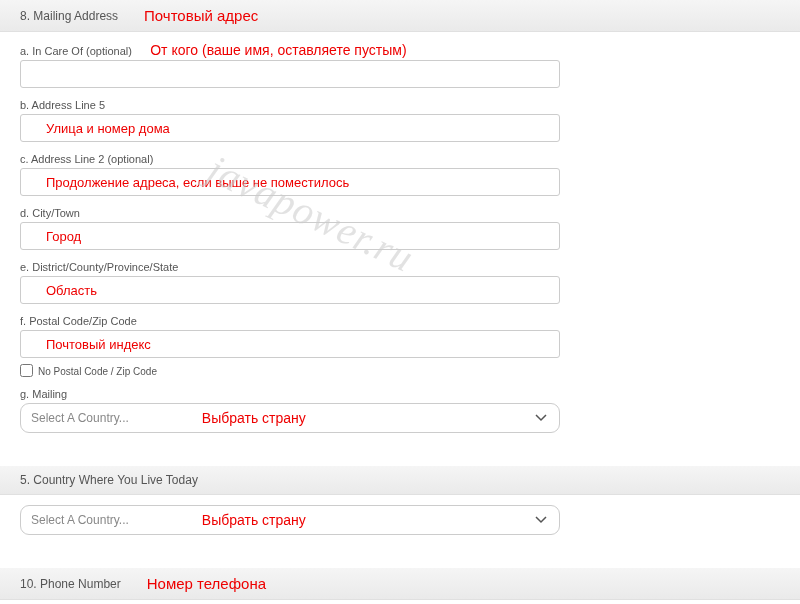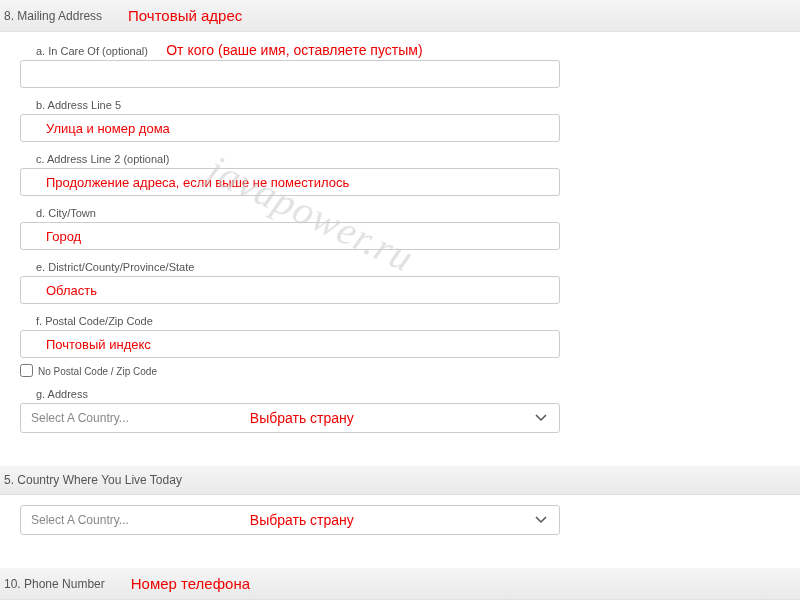--- a/index.html
+++ b/index.html
@@ -5,41 +5,40 @@
     * { box-sizing: border-box; margin: 0; padding: 0; }
     body {
       font-family: Arial, sans-serif;
       font-size: 12px;
       background: #fff;
       width: 800px;
       position: relative;
     }
     .section-header {
       background: linear-gradient(to bottom, #f5f5f5, #eaeaea);
-      padding: 7px 4px;
+      padding: 7px 20px;
       font-size: 12px;
       color: #555;
       display: flex;
       align-items: center;
       border-bottom: 1px solid #e0e0e0;
     }
     .section-header .title { color: #555; }
     .section-body {
       padding: 10px 20px 15px 20px;
       background: #fff;
     }
     .field-row {
       margin-bottom: 10px;
     }
     .field-label {
       font-size: 11px;
       color: #555;
       display: inline-block;
       margin-bottom: 3px;
-      margin-left: 16px;
     }
     .annotation {
       color: #ee0000;
       font-size: 14px;
       margin-left: 15px;
       display: inline-block;
     }
     .header-annotation {
       color: #ee0000;
       font-size: 15px;
@@ -52,29 +51,28 @@
       border-radius: 3px;
       padding: 4px 25px;
       font-size: 13px;
       color: #ee0000;
       display: block;
     }
     .select-wrap {
       width: 540px;
       height: 30px;
       border: 1px solid #ccc;
-      border-radius: 3px;
+      border-radius: 9px;
       padding: 5px 10px;
       font-size: 12px;
       color: #888;
       display: flex;
       align-items: center;
       position: relative;
       background: #fff;
-      gap: 48px;
     }
     .select-wrap .chevron {
       position: absolute;
       right: 12px;
       top: 50%;
       transform: translateY(-50%);
       color: #555;
     }
     .select-annotation {
       color: #ee0000;
@@ -145,21 +143,21 @@
   <div class="field-row">
     <span class="field-label">f. Postal Code/Zip Code</span>
     <input type="text" class="text-input" value="Почтовый индекс" style="">
     <div class="checkbox-row">
       <input type="checkbox" style="">
       <span>No Postal Code / Zip Code</span>
     </div>
   </div>
 
   <div class="field-row" style="margin-bottom:0;">
-    <span class="field-label">g. Address</span>
+    <span class="field-label">g. Mailing</span>
     <div class="select-wrap">
       <span>Select A Country...</span>
       <span class="select-annotation">Выбрать страну</span>
       <span class="chevron">
         <svg width="12" height="8" viewBox="0 0 12 8">
             <path d="M1 1 L6 6 L11 1" stroke="#555" stroke-width="1.5" fill="none"></path>
           </svg>
       </span>
     </div>
   </div>

